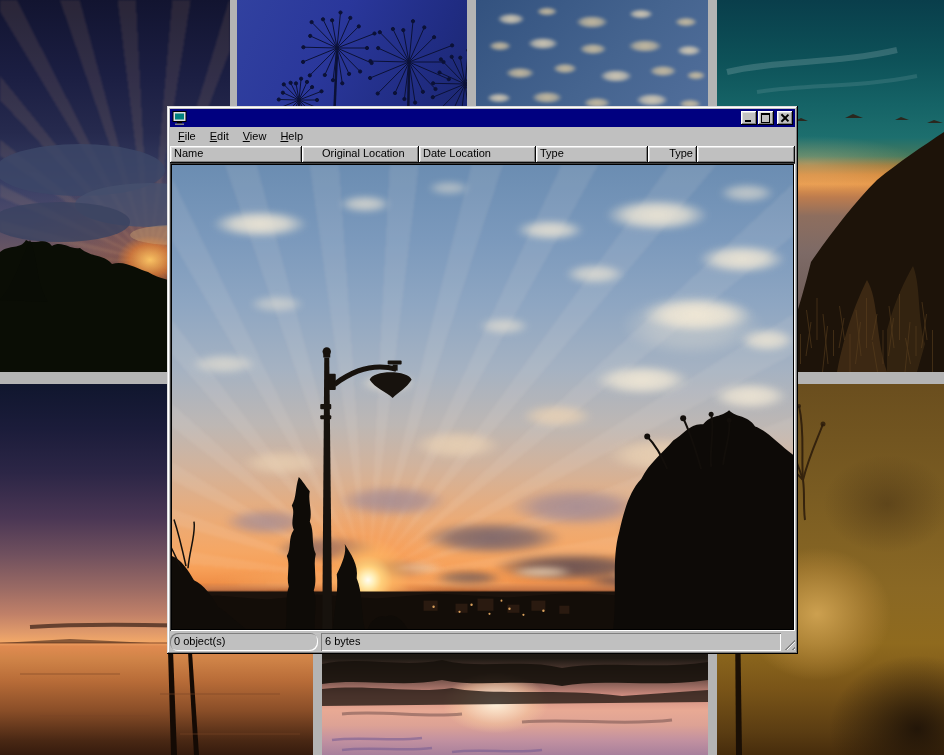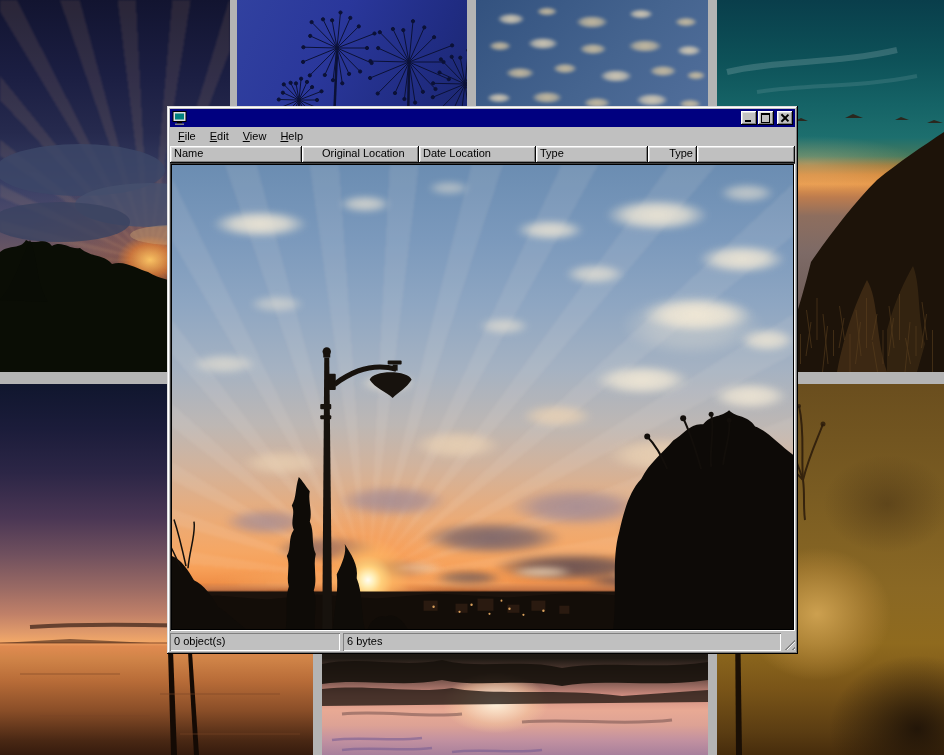--- a/index.html
+++ b/index.html
@@ -65,21 +65,21 @@
   .sunband{position:absolute;left:40px;top:402px;width:320px;height:28px;border-radius:50%;
     background:radial-gradient(closest-side, rgba(255,195,125,.55), transparent);filter:blur(2px);}
   .sun{position:absolute;left:116px;top:335px;width:160px;height:160px;background:radial-gradient(circle,
     #fffdf2 0%,#ffedb2 6%,#ffcf7a 12%,rgba(255,180,95,.75) 22%,rgba(250,150,75,.35) 38%,
     rgba(245,140,70,.12) 55%, transparent 70%);}
   .cloud{position:absolute;border-radius:50%;filter:blur(3px);}
   .fg{position:absolute;inset:0;width:100%;height:100%;}
   .statusbar{flex:0 0 18px;margin-top:2px;display:flex;gap:3px;position:relative;}
   .status-panel{box-shadow:inset 1px 1px #808080, inset -1px -1px #fff;font-size:11px;color:#000;
     padding:2px 0 0 4px;box-sizing:border-box;white-space:nowrap;overflow:hidden;}
-  .sp1{width:170px;} .sp2{flex:1;margin-right:14px;}
+  .sp1{width:148px;border-radius:8px;} .sp2{flex:1;margin-right:14px;}
   .resize-grip{position:absolute;right:0;bottom:1px;width:13px;height:13px;
     clip-path:polygon(100% 0,100% 100%,0 100%);
     background:repeating-linear-gradient(315deg,#f5f5f5 0 1px,#868686 1px 2.5px,rgba(0,0,0,0) 2.5px 5px);}
 </style>
 </head>
 <body>
 
 <div class="desktop" id="desktop">
     <div class="tile t-sunburst" style="left: 0px; top: 0px; width: 230px; height: 372px;">
       <div class="rays2"></div>

